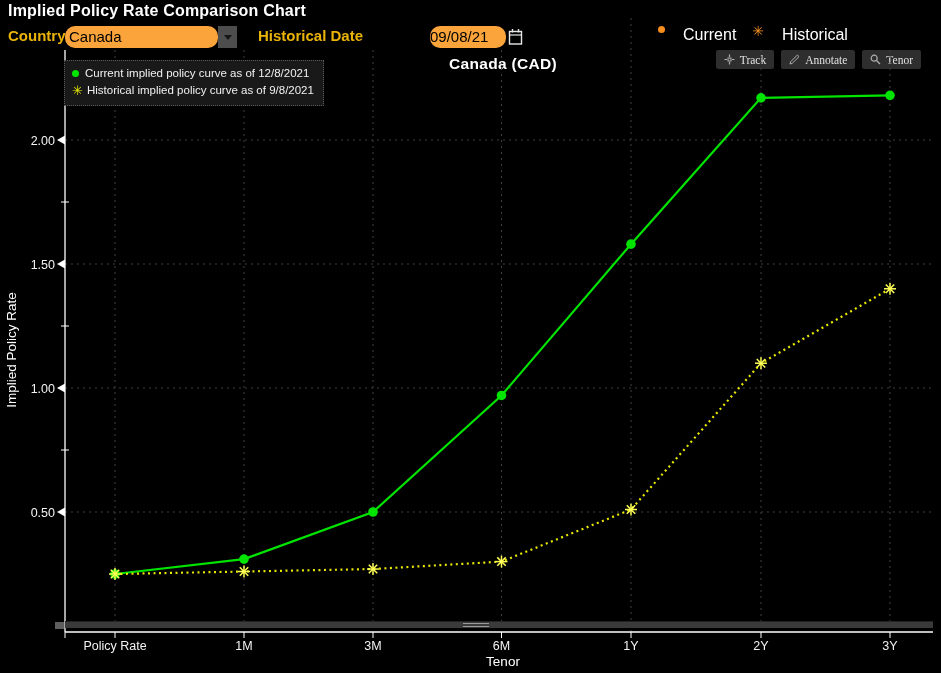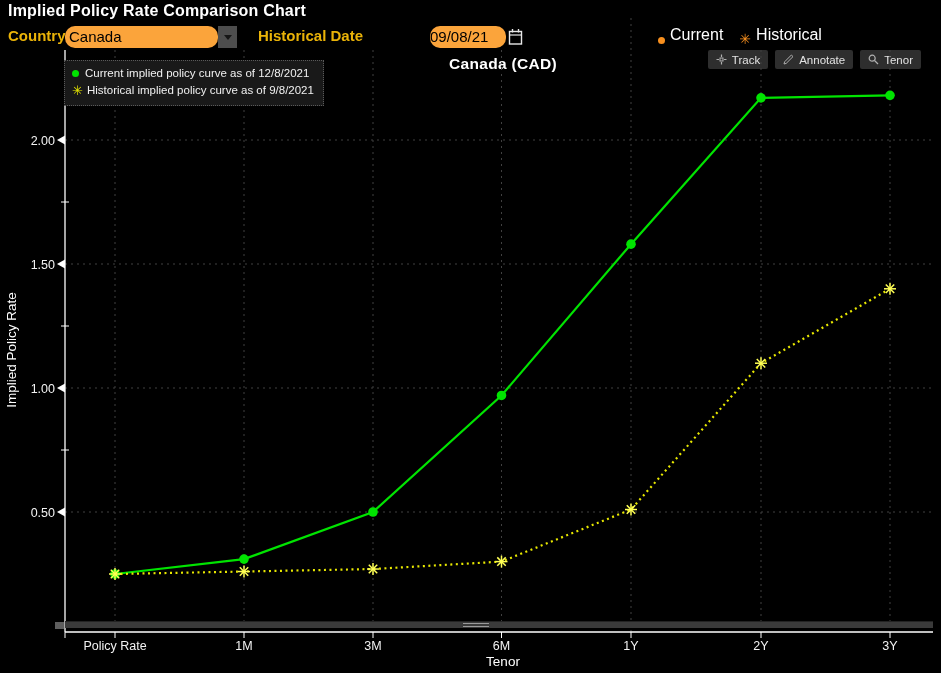--- a/index.html
+++ b/index.html
@@ -20,26 +20,26 @@
   .dd-btn{position:absolute;left:218px;top:26px;width:19px;height:22px;background:#4d4d4d;
           display:flex;align-items:center;justify-content:center;cursor:pointer;}
   .dd-tri{width:0;height:0;border-left:4px solid transparent;border-right:4px solid transparent;
           border-top:5px solid #161616;}
   .field-date{left:430px;width:76px;text-align:right;padding-right:20px;cursor:text;}
   .cal-btn{position:absolute;left:507px;top:27px;width:17px;height:20px;cursor:pointer;
            display:flex;align-items:center;justify-content:center;}
 
   
   .top-legend{position:absolute;left:658px;top:26px;display:flex;gap:16px;color:#fff;font-size:16px;}
-  .top-legend .item{display:flex;align-items:flex-end;gap:5px;cursor:pointer;}
+  .top-legend .item{display:flex;align-items:flex-start;gap:18px;cursor:pointer;}
   .dot-orange{width:7px;height:7px;border-radius:50%;background:#f78f1e;display:inline-block;}
   .ast-orange{color:#f78f1e;font-size:14px;line-height:10px;}
 
   
-  .toolbar{position:absolute;top:50px;right:12px;display:flex;gap:7px;}
+  .toolbar{position:absolute;top:50px;right:12px;display:flex;gap:7px;font-family:Liberation Serif, serif;}
   .tbtn{background:#2e2e2e;color:#e2e2e2;font-size:11.5px;padding:2px 8px;border-radius:2px;
         display:flex;align-items:center;gap:5px;cursor:pointer;height:19px;}
   .tbtn svg{display:block;}
 
   
   .chart-title{position:absolute;left:65px;top:55px;width:876px;text-align:center;color:#fff;
                font-size:15.5px;font-weight:bold;letter-spacing:.3px;}
   .plot-legend{position:absolute;left:64px;top:52px;background:#191919;border:1px dotted #5a5a5a;
                padding:4px 9px 5px 7px;z-index:3;margin-top:8px;}
   .plot-legend .row{display:flex;align-items:center;gap:6px;color:#f0f0f0;font-size:11.5px;

